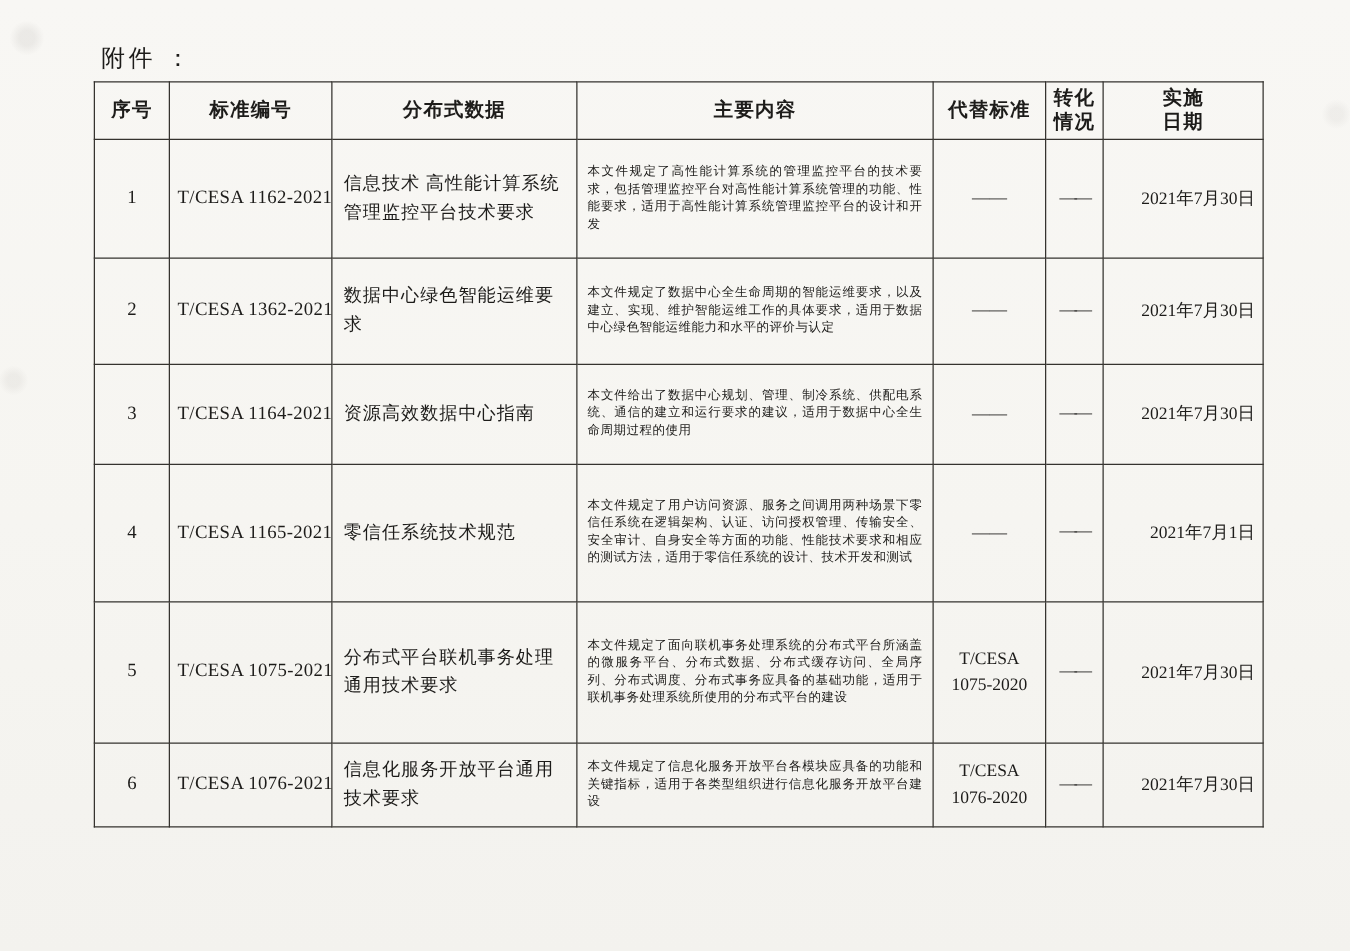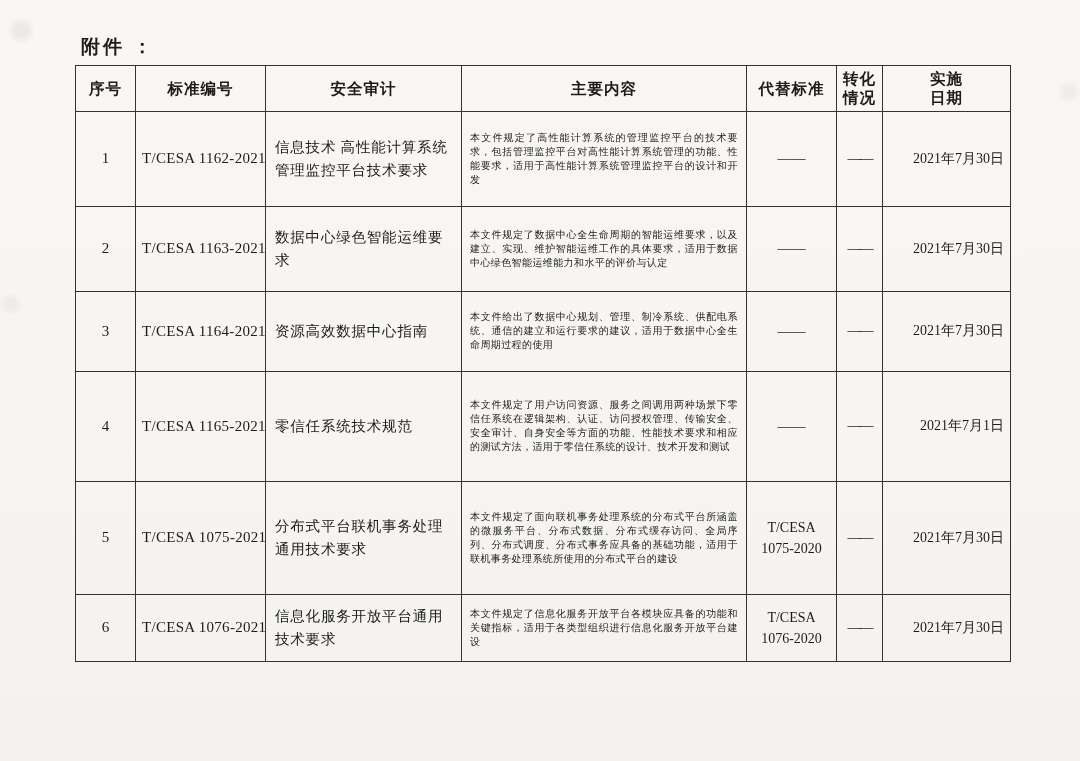--- a/index.html
+++ b/index.html
@@ -16,21 +16,21 @@
     background:
       radial-gradient(circle at 2% 4%, rgba(120,115,110,0.10) 0 6px, transparent 14px),
       radial-gradient(circle at 1% 40%, rgba(120,115,110,0.08) 0 5px, transparent 12px),
       radial-gradient(circle at 99% 12%, rgba(120,115,110,0.07) 0 5px, transparent 12px),
       linear-gradient(180deg, #f8f7f4 0%, #f6f5f1 55%, #f3f2ee 100%);
     padding: 26px 0 0 75px;
     box-sizing: border-box;
   }
   .attachment {
     font-size: 19px;
-    font-weight: bold;
+    font-weight: normal;
     letter-spacing: 3px;
     margin: 8px 0 0 6px;
   }
   .title {
     width: 935px;
     text-align: center;
     font-size: 19.5px;
     font-weight: bold;
     letter-spacing: 1.5px;
     margin-top: 24px;
@@ -93,42 +93,42 @@
       <col style="width:196px">
       <col style="width:285px">
       <col style="width:90px">
       <col style="width:46px">
       <col style="width:128px">
     </colgroup>
     <thead>
       <tr>
         <th>序号</th>
         <th>标准编号</th>
-        <th>安全审计</th>
+        <th>分布式数据</th>
         <th>主要内容</th>
         <th>代替标准</th>
         <th>转化
 情况</th>
         <th>实施
 日期</th>
       </tr>
     </thead>
     <tbody>
       <tr class="hr1">
         <td class="c-no">1</td>
         <td class="c-code">T/CESA 1162-2021</td>
         <td class="c-name">信息技术 高性能计算系统管理监控平台技术要求</td>
         <td class="c-content">本文件规定了高性能计算系统的管理监控平台的技术要求，包括管理监控平台对高性能计算系统管理的功能、性能要求，适用于高性能计算系统管理监控平台的设计和开发</td>
         <td class="c-replaced">——</td>
         <td class="c-conv">——</td>
         <td class="c-date">2021年7月30日</td>
       </tr>
       <tr class="hr2">
         <td class="c-no">2</td>
-        <td class="c-code">T/CESA 1163-2021</td>
+        <td class="c-code">T/CESA 1362-2021</td>
         <td class="c-name">数据中心绿色智能运维要求</td>
         <td class="c-content">本文件规定了数据中心全生命周期的智能运维要求，以及建立、实现、维护智能运维工作的具体要求，适用于数据中心绿色智能运维能力和水平的评价与认定</td>
         <td class="c-replaced">——</td>
         <td class="c-conv">——</td>
         <td class="c-date">2021年7月30日</td>
       </tr>
       <tr class="hr3">
         <td class="c-no">3</td>
         <td class="c-code">T/CESA 1164-2021</td>
         <td class="c-name">资源高效数据中心指南</td>

